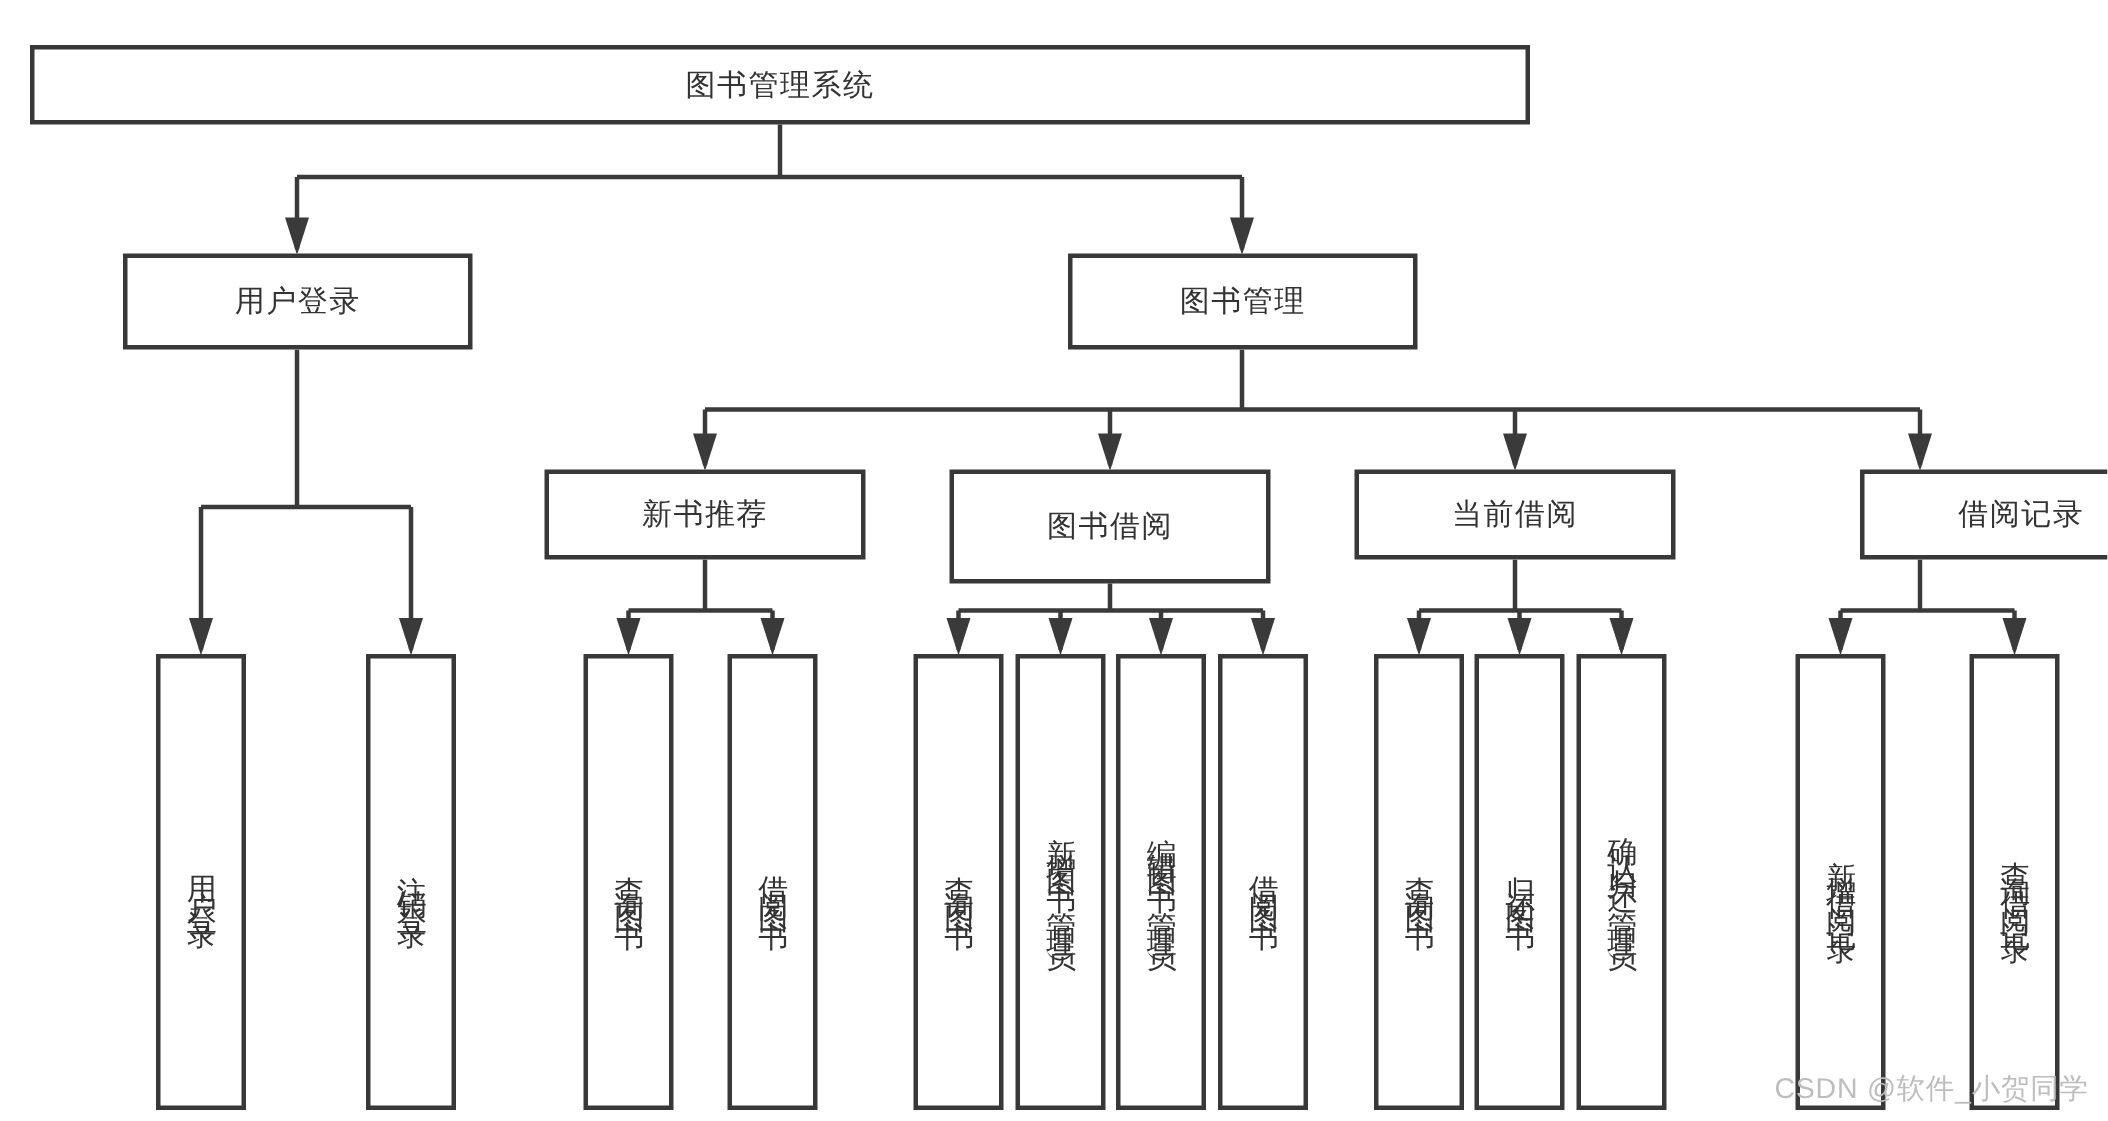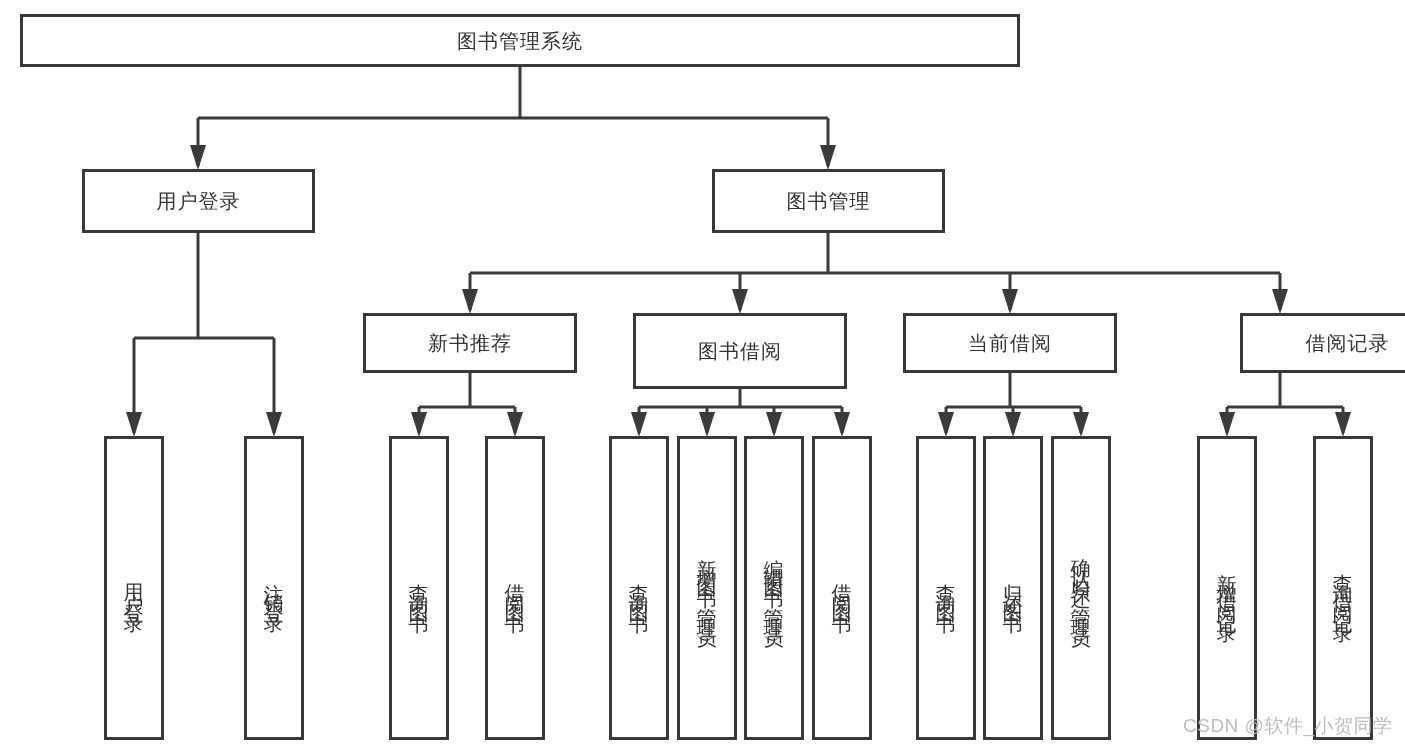--- a/index.html
+++ b/index.html
@@ -123,21 +123,21 @@
     <g>
       <path class="cline" d="M1280,373 V407"></path>
       <path class="cline" d="M1227,407 H1343"></path>
       <path class="cline" d="M1227,407 V433"></path>
       <path class="cline" d="M1343,407 V433"></path>
       <use href="#ah" x="1227" y="437"></use>
       <use href="#ah" x="1343" y="437"></use>
     </g>
   </svg>
 
-  <div class="box" style="left:20px;top:14px;width:1000px;height:53px;">
+  <div class="box" style="left:20px;top:30px;width:1000px;height:53px;">
     <span>图书管理系统</span>
   </div>
 
   <div class="box" style="left:82px;top:169px;width:233px;height:64px;">
     <span>用户登录</span>
   </div>
   <div class="box" style="left:363px;top:313px;width:214px;height:60px;">
     <span>新书推荐</span>
   </div>
 

